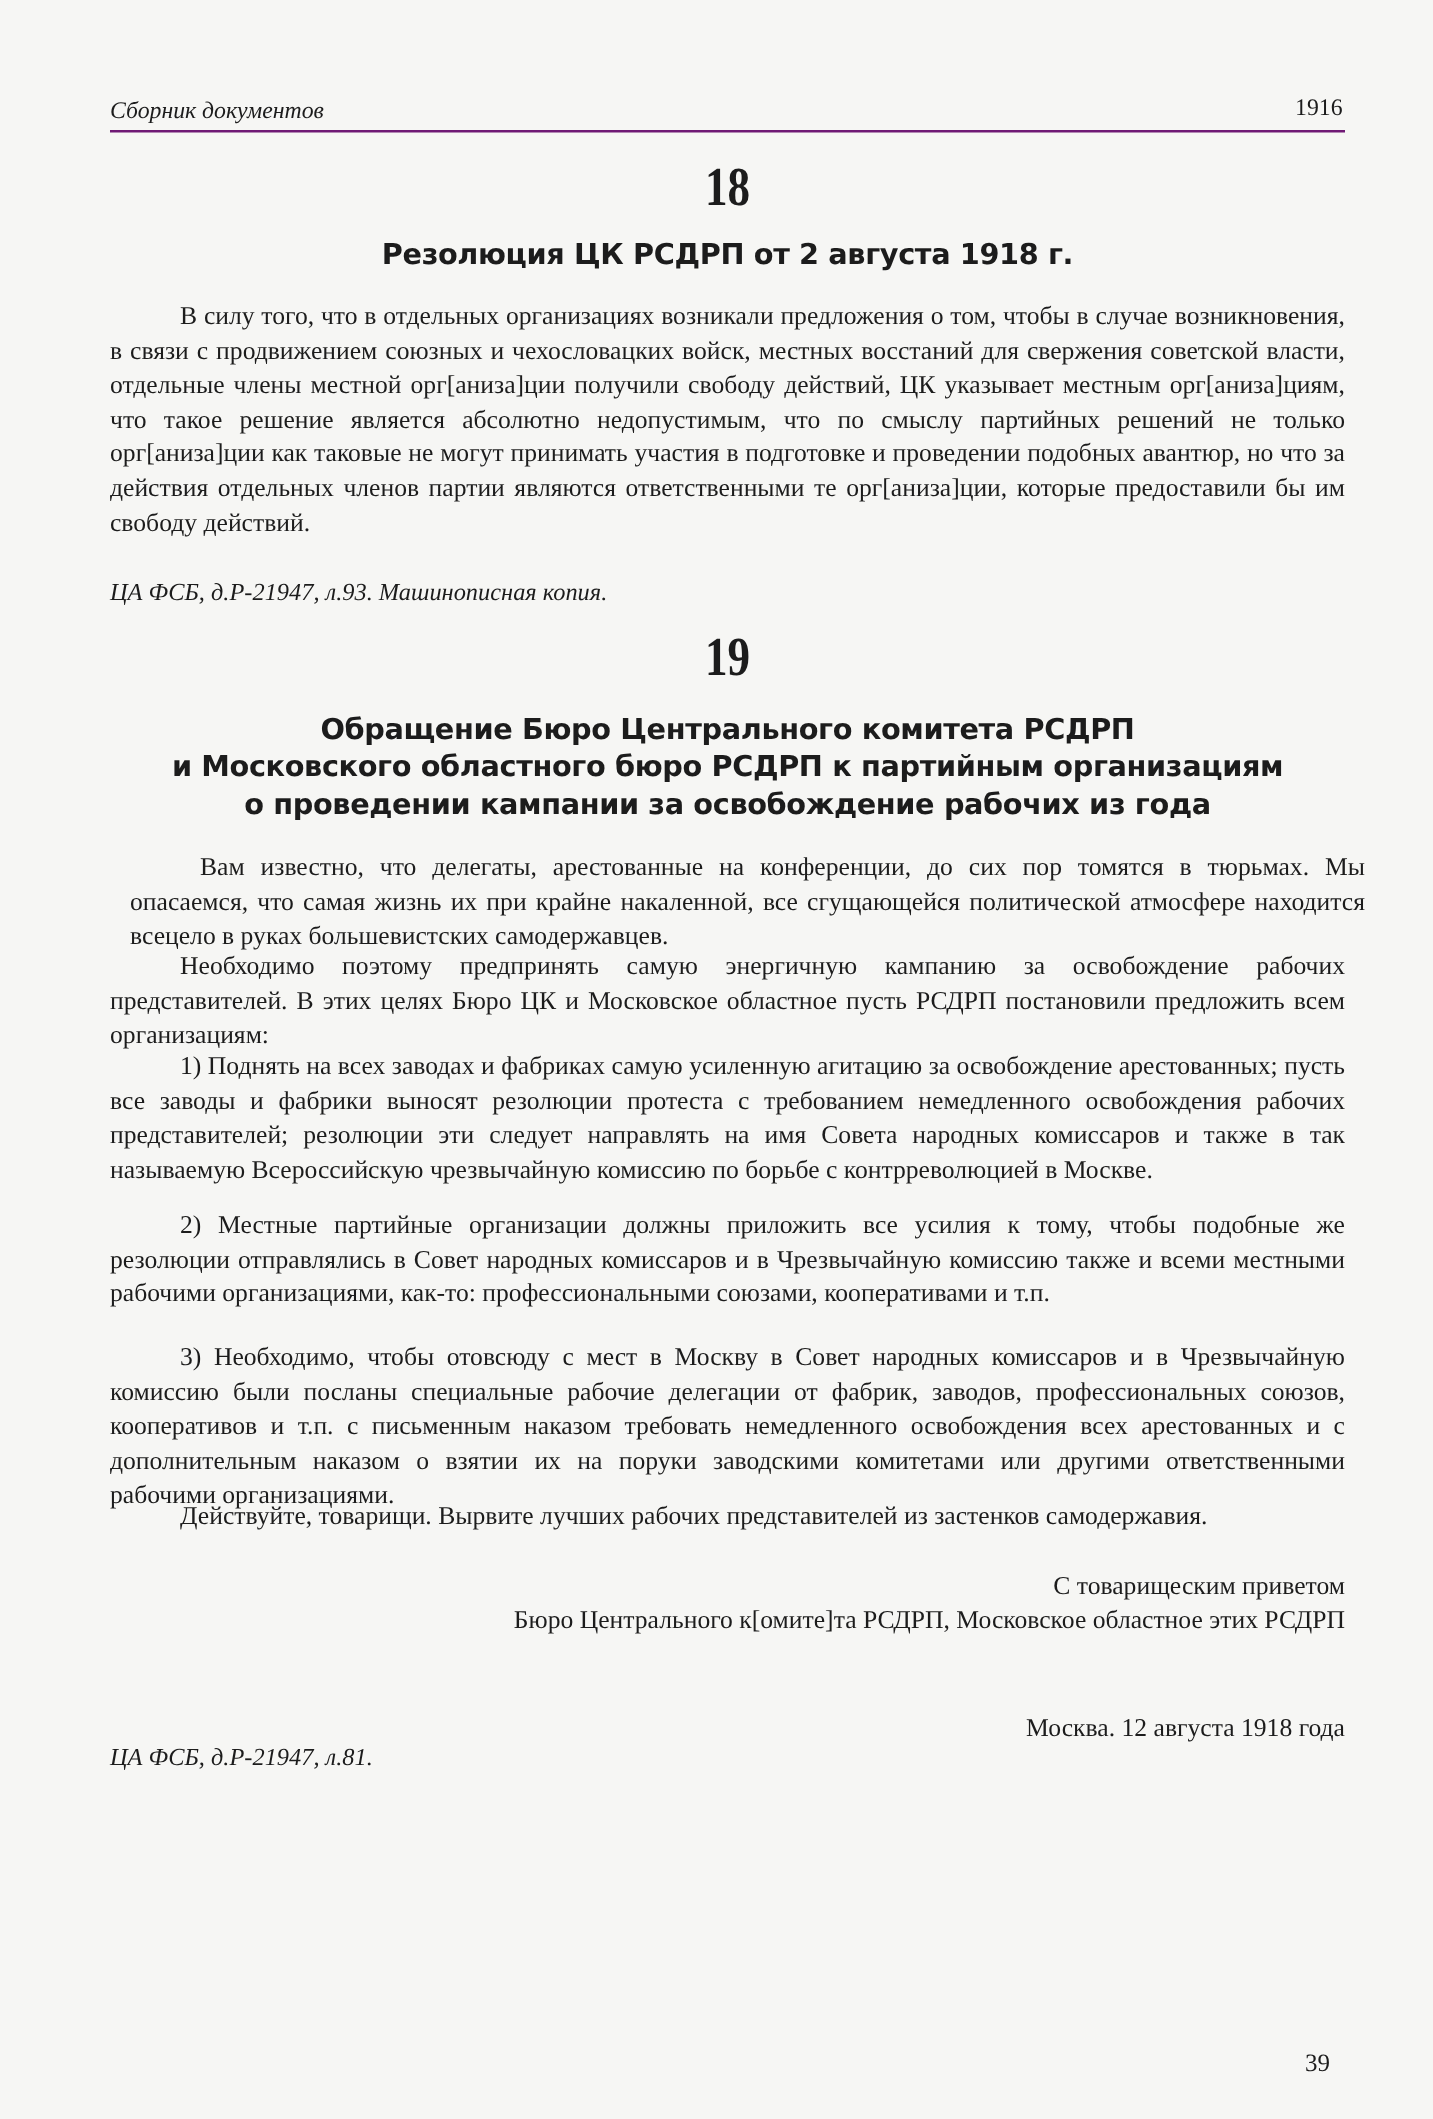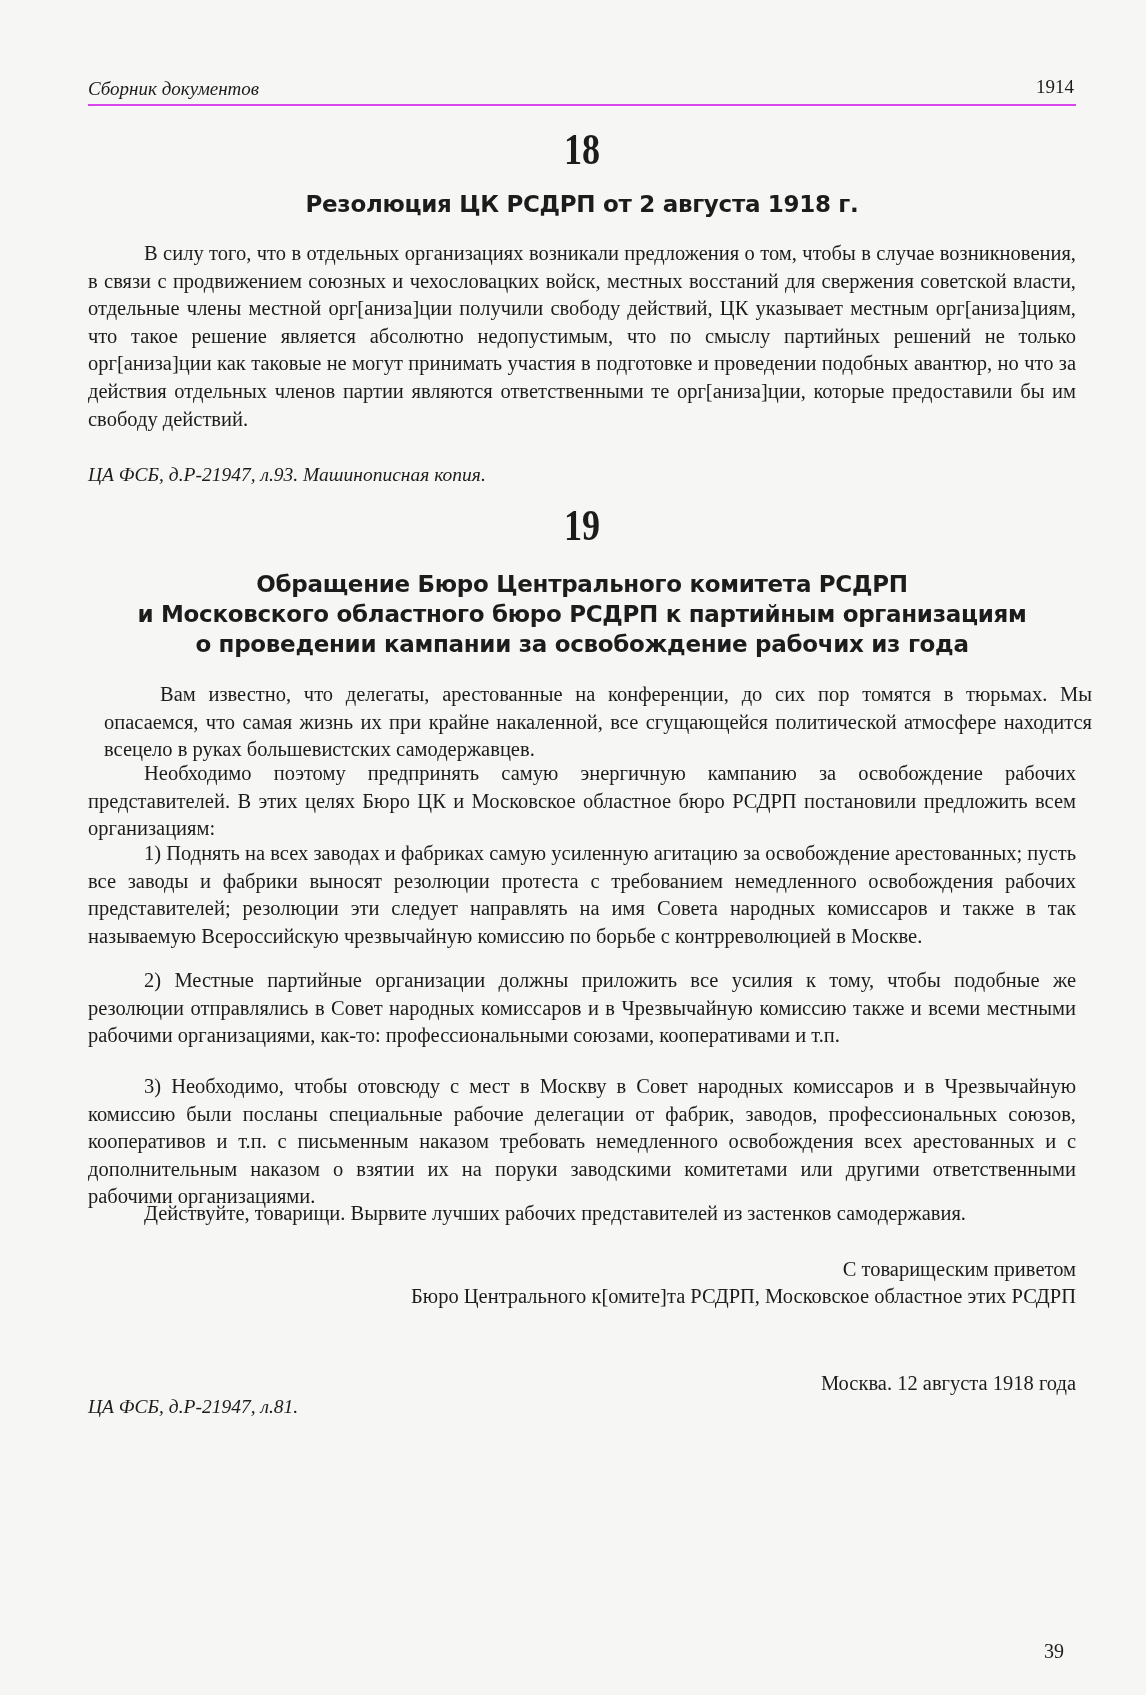--- a/index.html
+++ b/index.html
@@ -6,21 +6,21 @@
   body {
     width: 1146px; height: 1695px;
     background: #f6f6f4;
     position: relative; overflow: hidden;
     color: #1c1c1c;
     font-family: "Liberation Serif", "DejaVu Serif", serif;
   }
   .page { position: absolute; left: 88px; top: 0; width: 988px; }
   .running-head {
     position: absolute; top: 78px; left: 0; width: 988px; height: 26px;
-    border-bottom: 2px solid #d946ef;
+    border-bottom: 2px solid #701a75;
   }
   .running-head .left {
     position: absolute; left: 0; top: 0;
     font-style: italic; font-size: 19px;
   }
   .running-head .right {
     position: absolute; right: 2px; top: -2px;
     font-size: 19px;
   }
   .doc-number {
@@ -50,35 +50,35 @@
     position: absolute; right: 12px; top: 1628px; font-size: 20px; margin-top: 12px;
   }
 </style>
 </head>
 <body>
 
 <div class="page">
 
   <div class="running-head">
     <span class="left">Сборник документов</span>
-    <span class="right">1914</span>
+    <span class="right">1916</span>
   </div>
 
   <div class="doc-number" style="top:124px;">18</div>
   <div class="doc-title" style="top:188px;">Резолюция ЦК РСДРП от 2 августа 1918 г.</div>
   <div class="para" style="top:240px;">В силу того, что в отдельных организациях возникали предложения о том, чтобы в случае возникновения, в связи с продвижением союзных и чехословацких войск, местных восстаний для свержения советской власти, отдельные члены местной орг[аниза]ции получили свободу действий, ЦК указывает местным орг[аниза]циям, что такое решение является абсолютно недопустимым, что по смыслу партийных решений не только орг[аниза]ции как таковые не могут принимать участия в подготовке и проведении подобных авантюр, но что за действия отдельных членов партии являются ответственными те орг[аниза]ции, которые предоставили бы им свободу действий.</div>
   <div class="source" style="top:464px;">ЦА ФСБ, д.Р-21947, л.93.  Машинописная копия.</div>
 
   <div class="doc-number" style="top:500px;">19</div>
   <div class="doc-title" style="top:568px;">Обращение Бюро Центрального комитета РСДРП</div>
   <div class="doc-title" style="top:598px;">и Московского областного бюро РСДРП к партийным организациям</div>
   <div class="doc-title" style="top:628px;">о проведении кампании за освобождение рабочих из года</div>
 
   <div class="para" style="top:681px;margin-left:16px;">Вам известно, что делегаты, арестованные на конференции, до сих пор томятся в тюрьмах. Мы опасаемся, что самая жизнь их при крайне накаленной, все сгущающейся политической атмосфере находится всецело в руках большевистских самодержавцев.</div>
-  <div class="para" style="top:760px;">Необходимо поэтому предпринять самую энергичную кампанию за освобождение рабочих представителей. В этих целях Бюро ЦК и Московское областное бюро РСДРП постановили предложить всем организациям:</div>
+  <div class="para" style="top:760px;">Необходимо поэтому предпринять самую энергичную кампанию за освобождение рабочих представителей. В этих целях Бюро ЦК и Московское областное пусть РСДРП постановили предложить всем организациям:</div>
   <div class="para" style="top:840px;">1) Поднять на всех заводах и фабриках самую усиленную агитацию за освобождение арестованных; пусть все заводы и фабрики выносят резолюции протеста с требованием немедленного освобождения рабочих представителей; резолюции эти следует направлять на имя Совета народных комиссаров и также в так называемую Всероссийскую чрезвычайную комиссию по борьбе с контрреволюцией в Москве.</div>
   <div class="para" style="top:967px;">2) Местные партийные организации должны приложить все усилия к тому, чтобы подобные же резолюции отправлялись в Совет народных комиссаров и в Чрезвычайную комиссию также и всеми местными рабочими организациями, как-то: профессиональными союзами, кооперативами и т.п.</div>
   <div class="para" style="top:1073px;">3) Необходимо, чтобы отовсюду с мест в Москву в Совет народных комиссаров и в Чрезвычайную комиссию были посланы специальные рабочие делегации от фабрик, заводов, профессиональных союзов, кооперативов и т.п. с письменным наказом требовать немедленного освобождения всех арестованных и с дополнительным наказом о взятии их на поруки заводскими комитетами или другими ответственными рабочими организациями.</div>
   <div class="para" style="top:1200px;">Действуйте, товарищи. Вырвите лучших рабочих представителей из застенков самодержавия.</div>
 
   <div class="sig" style="top:1256px;">С товарищеским приветом</div>
   <div class="sig" style="top:1283px;">Бюро Центрального к[омите]та РСДРП, Московское областное этих РСДРП</div>
   <div class="sig" style="top:1370px;">Москва. 12 августа 1918 года</div>
 
   <div class="source" style="top:1396px;">ЦА ФСБ, д.Р-21947, л.81.</div>

